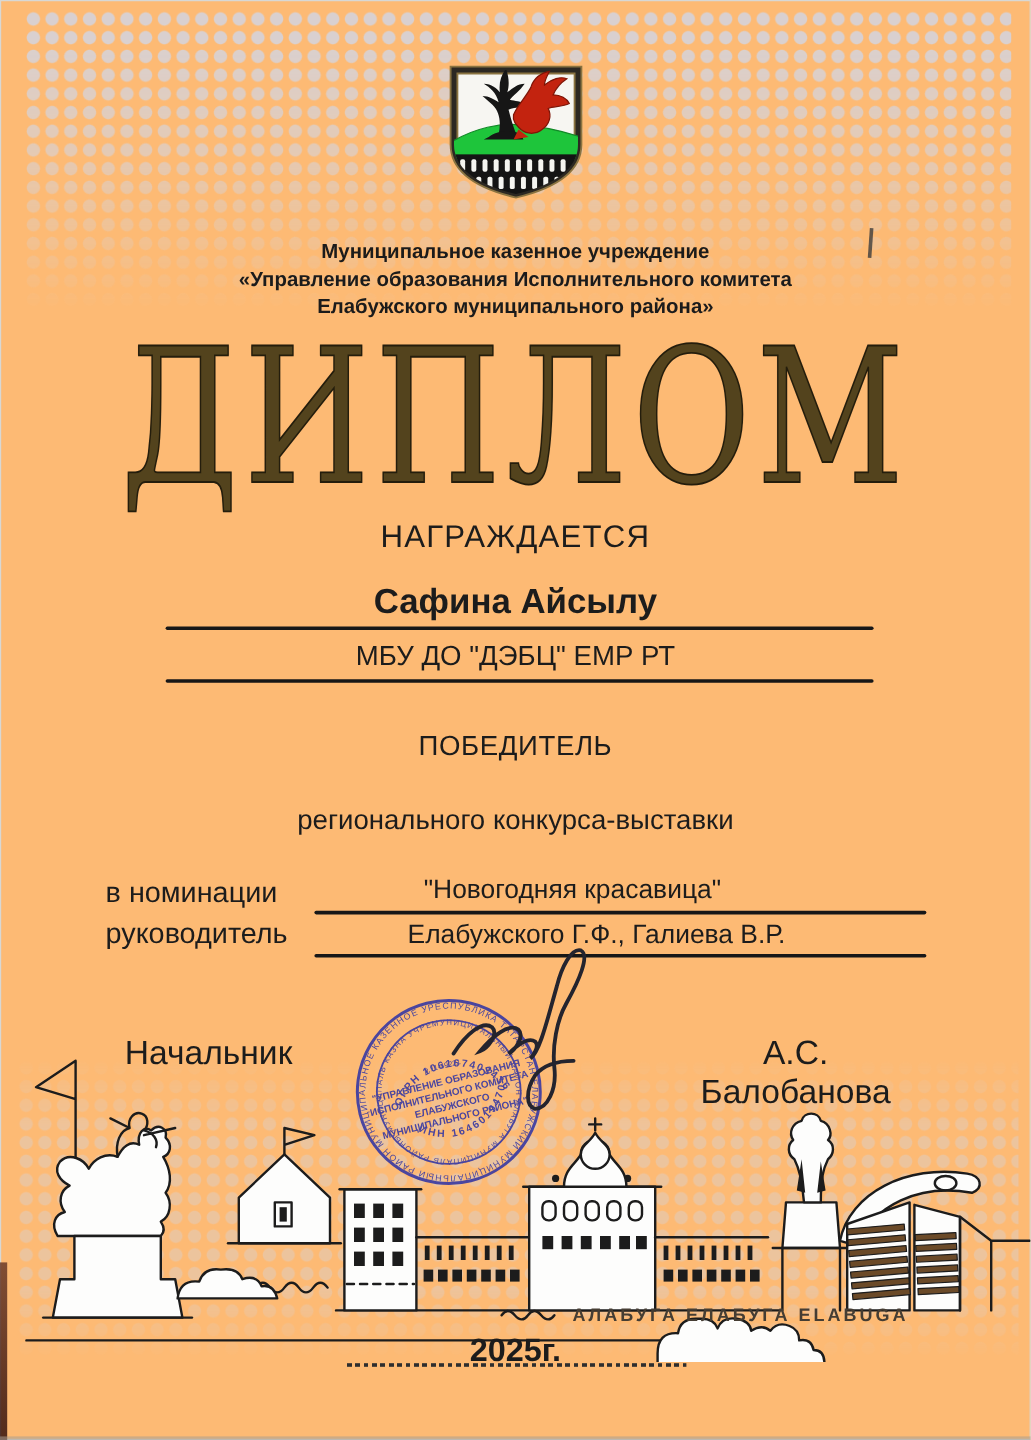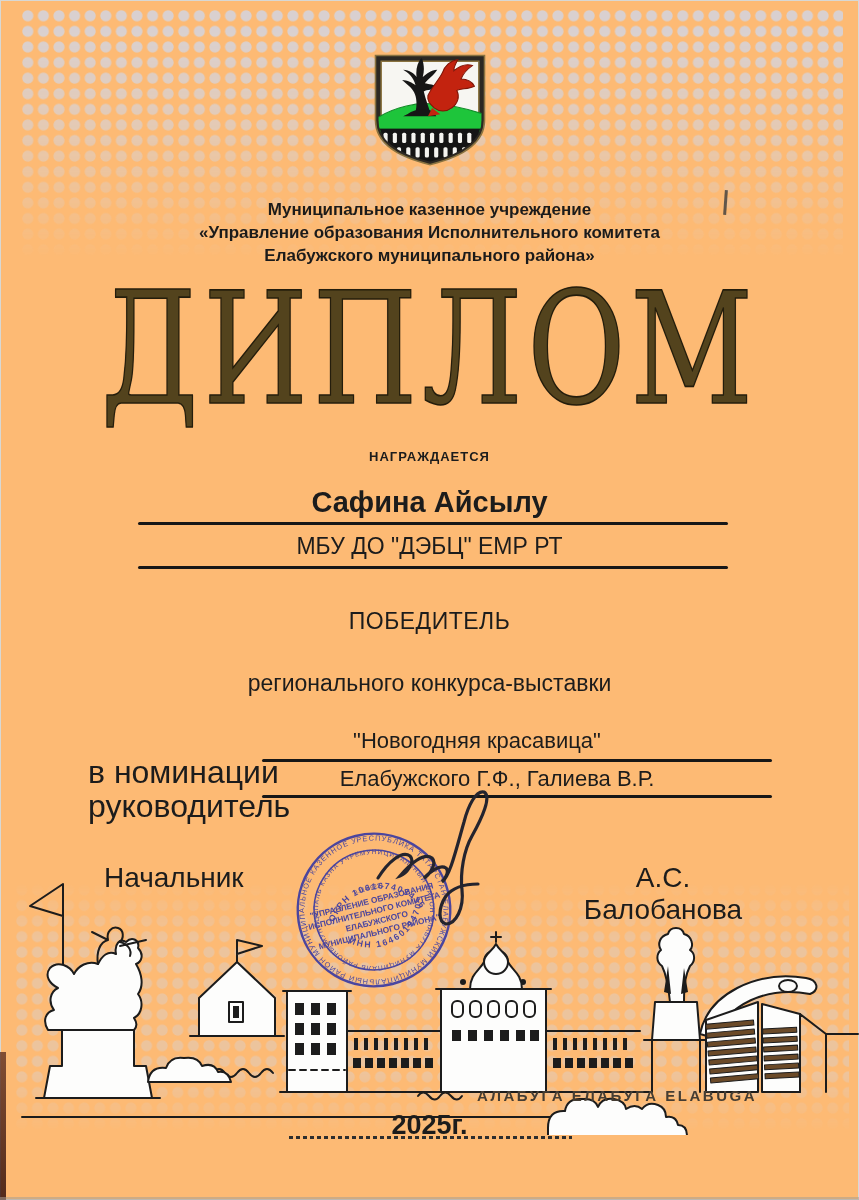--- a/index.html
+++ b/index.html
@@ -17,28 +17,28 @@
         mask-image:linear-gradient(#000 8%,rgba(0,0,0,.7) 45%,transparent 96%);}
   .dots-bottom{left:14px;right:10px;top:882px;height:250px;opacity:.38;
         -webkit-mask-image:linear-gradient(transparent 0%,#000 25%,#000 75%,transparent 100%);
         mask-image:linear-gradient(transparent 0%,#000 25%,#000 75%,transparent 100%);}
 
   .org{top:198px;font-size:17px;font-weight:700;line-height:23px;color:#1b1b1b;}
   .title{top:268px;font-family:"DejaVu Serif", serif;font-size:150px;line-height:1.05;
          font-weight:400;color:#53431d;letter-spacing:6px;
          transform:scale(.80,1.04);transform-origin:50% 10%;
          -webkit-text-stroke:1.5px #241d0c;text-shadow:0 0 1px #241d0c;}
-  .awarded{top:449px;font-size:13px;font-weight:700;letter-spacing:1px;}
+  .awarded{top:432px;font-size:26px;font-weight:400;letter-spacing:1px;}
   .name{top:486px;font-size:29px;font-weight:700;}
   .inst{top:533px;font-size:23px;}
   .winner{top:608px;font-size:23px;font-weight:400;letter-spacing:.5px;}
   .contest1{top:670px;font-size:23px;}
   .contest2{top:699px;font-size:24px;}
   .rule{position:absolute;height:3px;background:#171717;border-radius:2px;}
-  .field-label{font-size:32px;margin-top:23px;}
+  .field-label{font-size:24px;}
   .field-value{font-size:22px;text-align:center;}
   .sig-label{font-size:28px;font-weight:500;}
   .dashline{left:289px;top:1136px;width:283px;height:3px;
         background:repeating-linear-gradient(90deg,#2e2e2e 0 4px,transparent 4px 7px);}
   .year{top:1110px;font-size:27px;font-weight:700;}
 
   
   .edge-streak{left:0;top:1052px;width:6px;height:148px;
         background:linear-gradient(#6b3a28,#35120c);opacity:.85;}
   .edge-bottom{left:0;bottom:0;width:100%;height:3px;background:#a79e92;opacity:.55;}

